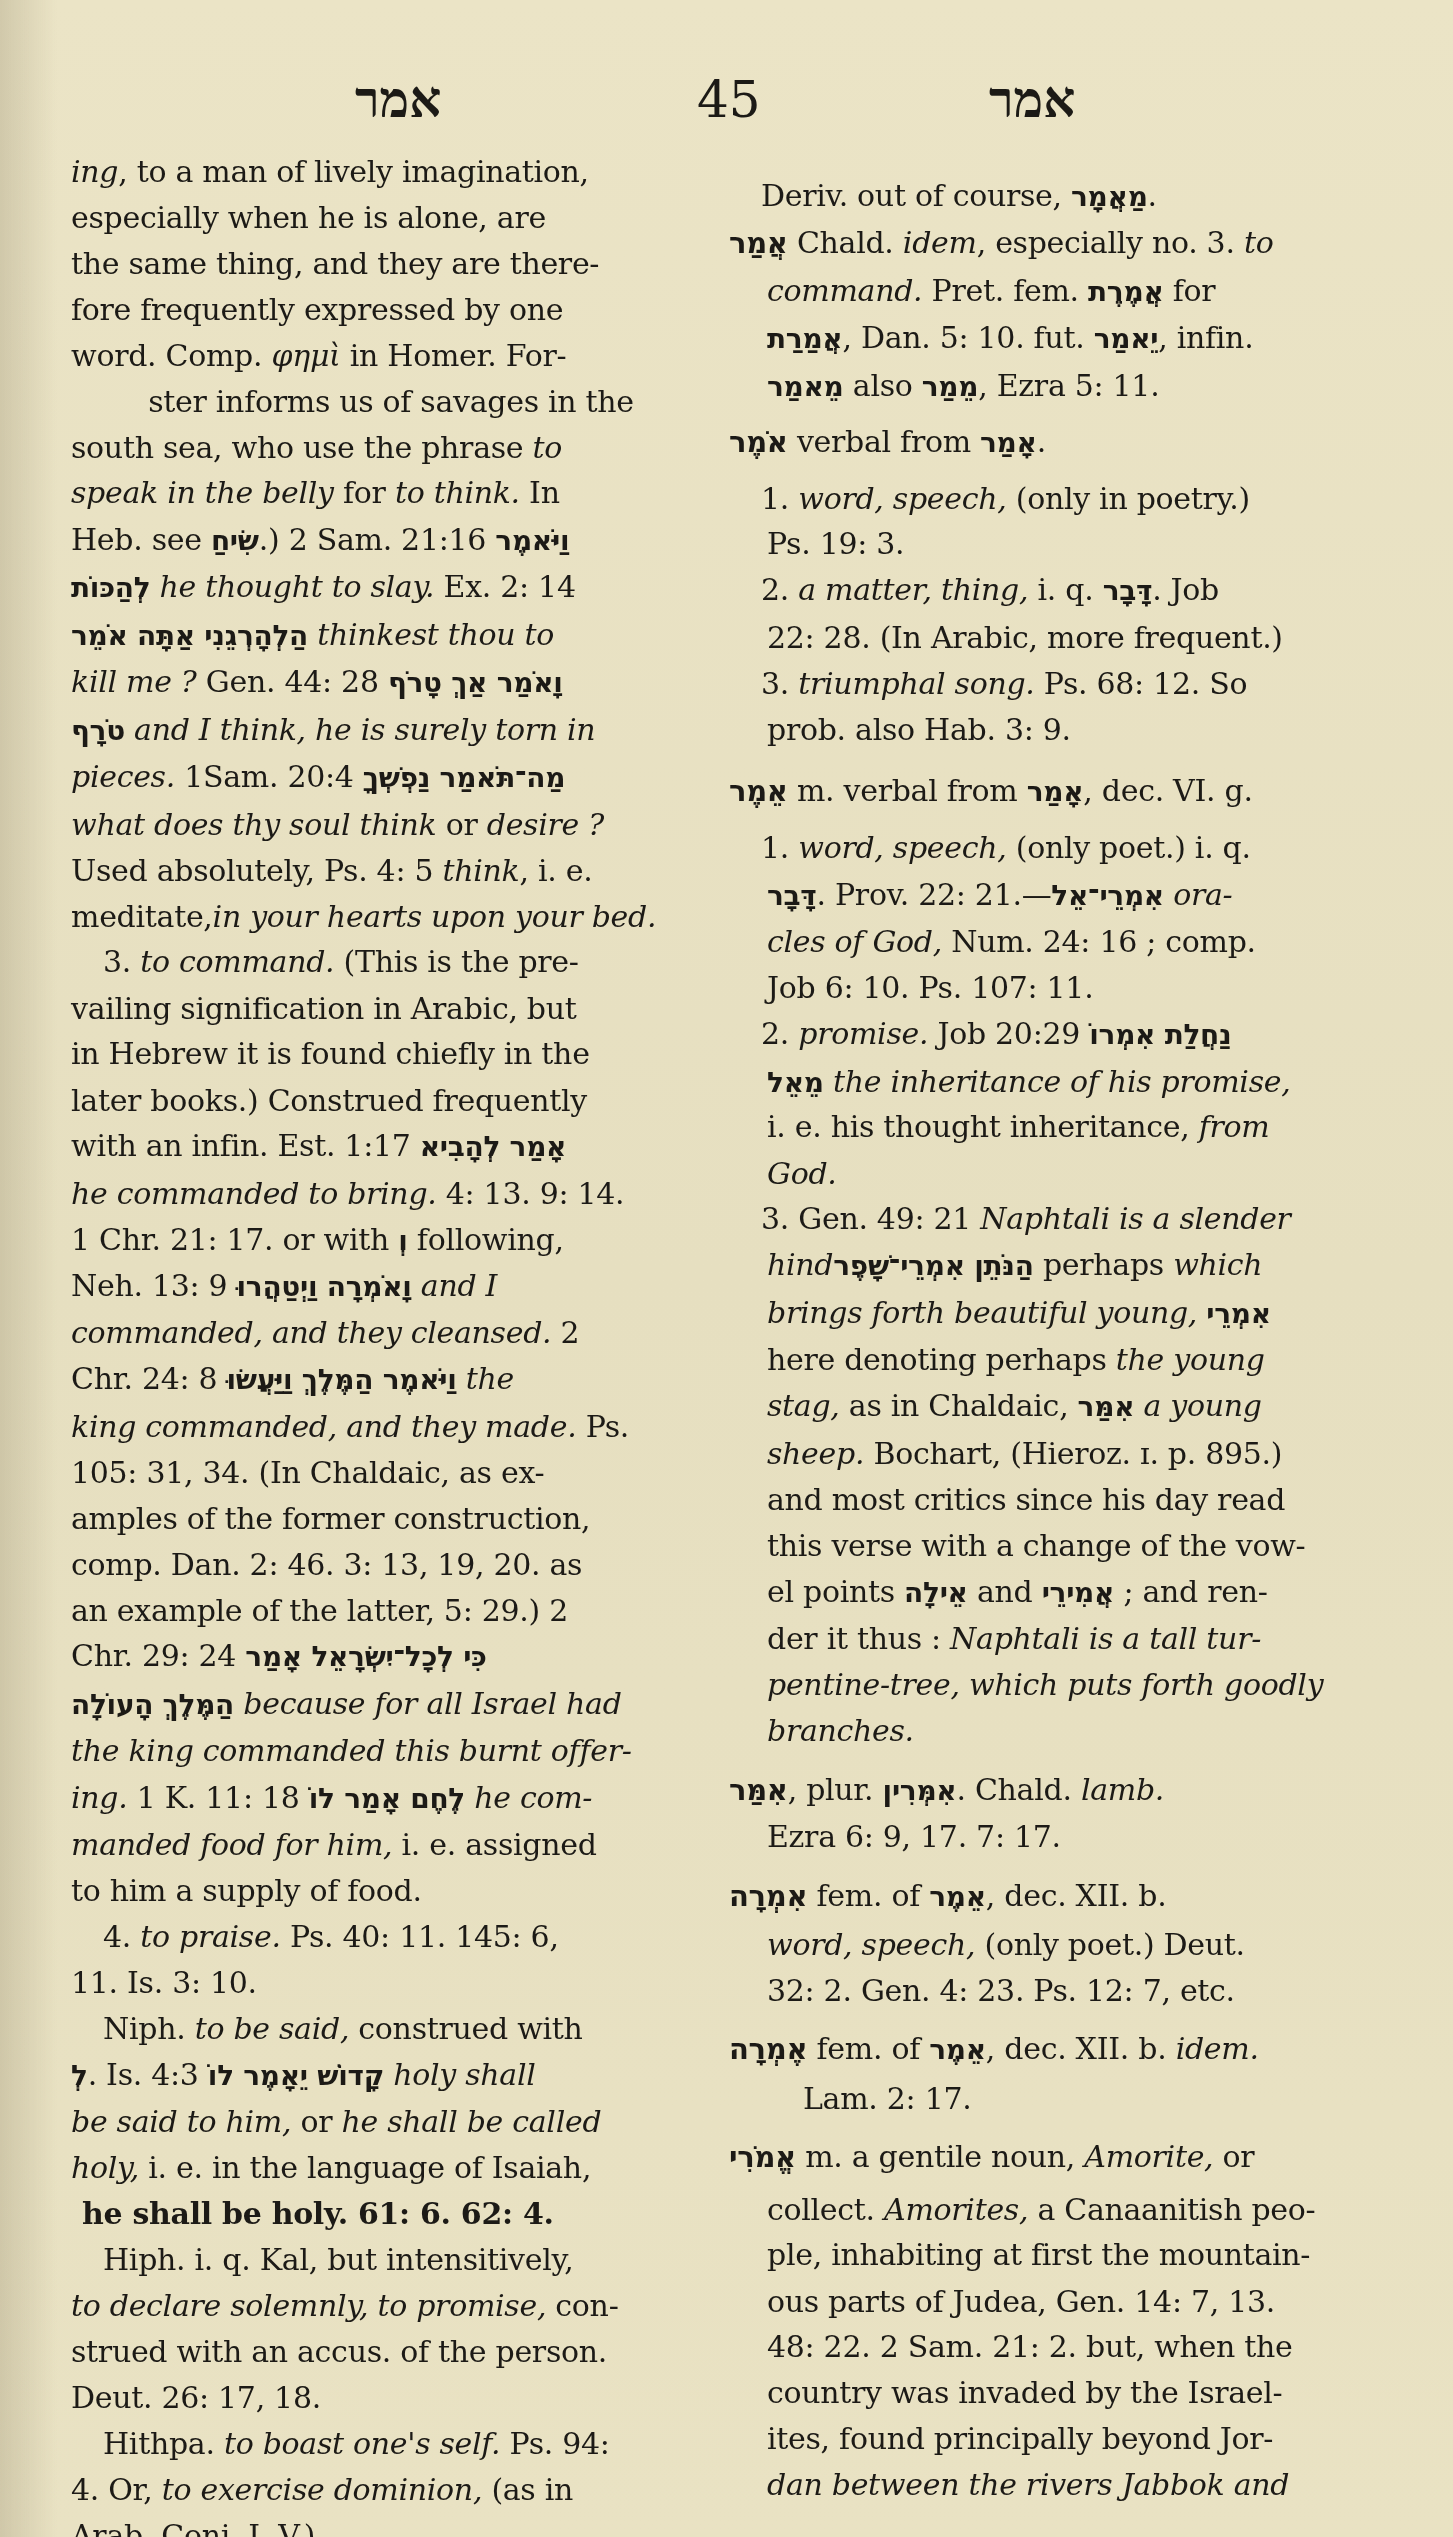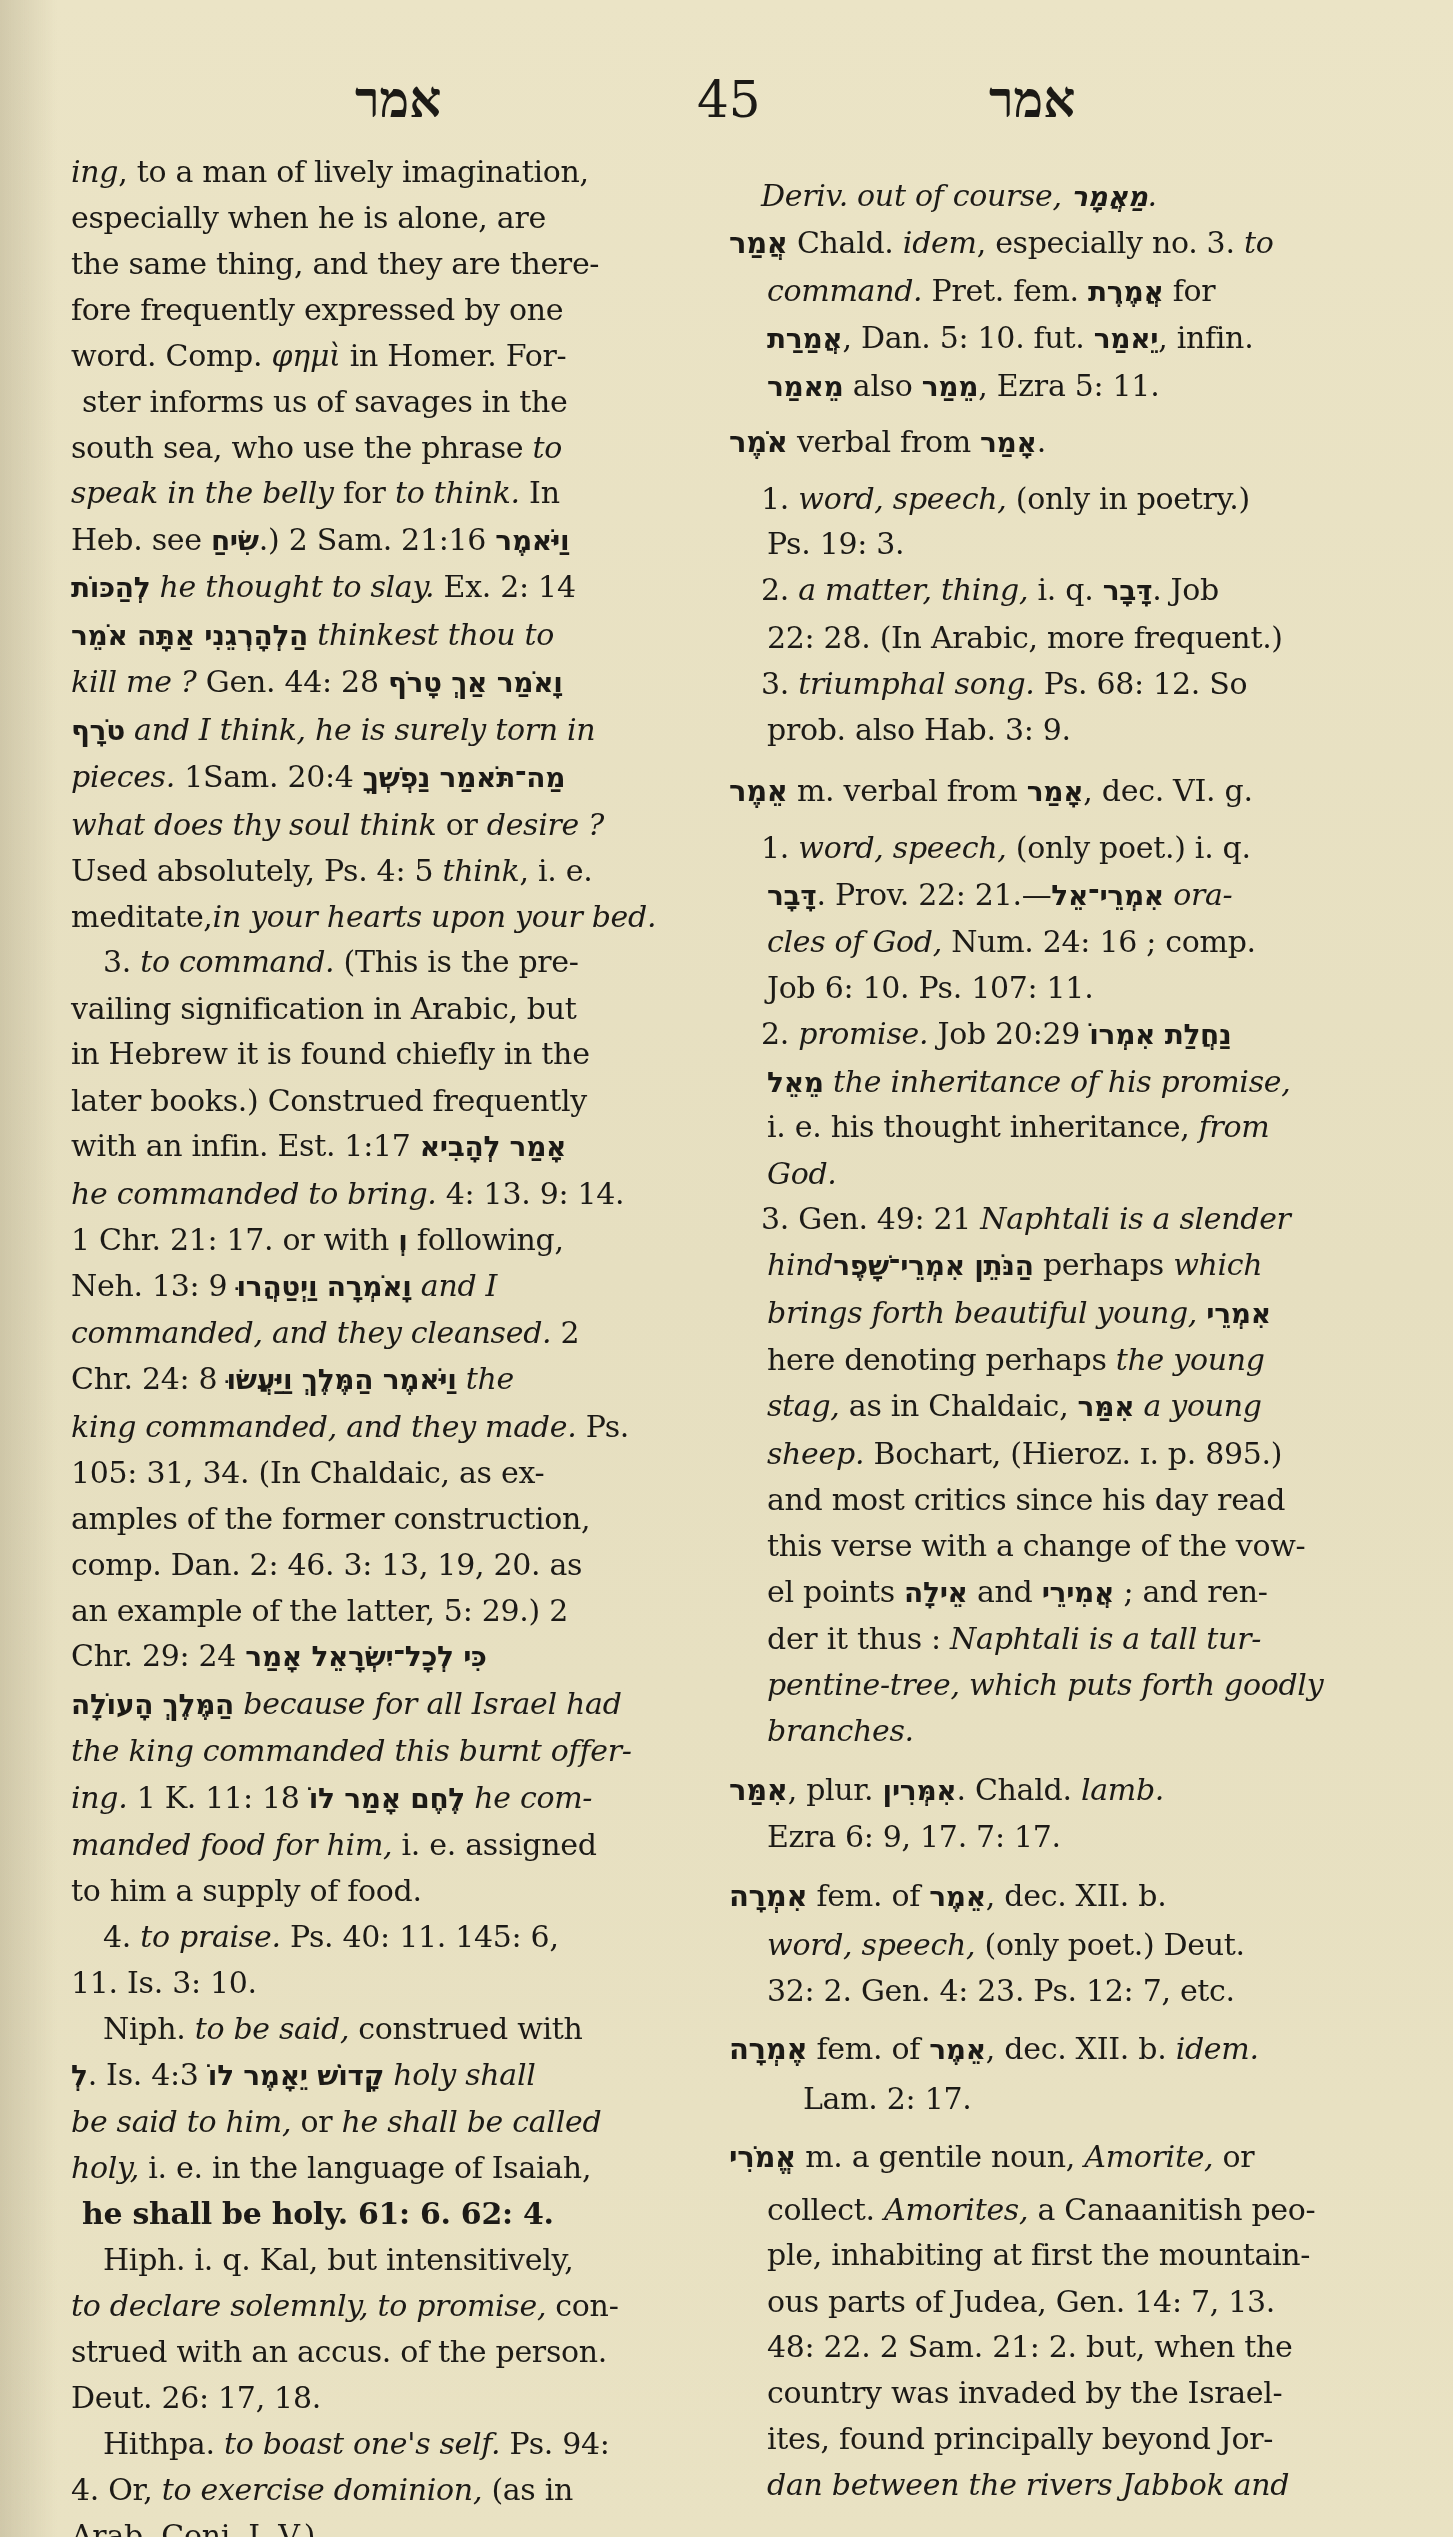--- a/index.html
+++ b/index.html
@@ -25,21 +25,21 @@
 <div class="hdr heb" style="left:355px;">אמר</div>
 <div class="hdr" style="left:697px; font-weight:normal;">45</div>
 <div class="hdr heb" style="left:989px;">אמר</div>
 
 <div id="left-col">
     <div class="line" style="top: 157px; left: 71px; width: 640px;"><span class="it">ing</span><span>, to a man of lively imagination,</span></div>
     <div class="line" style="top: 203px; left: 71px; width: 640px;"><span>especially  when  he  is  alone,  are</span></div>
     <div class="line" style="top: 249px; left: 71px; width: 640px;"><span>the same thing, and they are there-</span></div>
     <div class="line" style="top: 295px; left: 71px; width: 640px;"><span>fore  frequently  expressed  by  one</span></div>
     <div class="line" style="top: 341px; left: 71px; width: 640px;"><span>word.  Comp. </span><span class="it">φημὶ</span><span> in Homer.  For-</span></div>
-    <div class="line" style="top: 387px; left: 82px; width: 640px;"><span>ster  informs  us  of  savages in  the</span></div>
+    <div class="line" style="top: 387px; left: 71px; width: 640px; text-align: center;"><span>ster  informs  us  of  savages in  the</span></div>
     <div class="line" style="top: 433px; left: 71px; width: 640px;"><span>south sea,  who  use  the  phrase </span><span class="it">to</span></div>
     <div class="line" style="top: 478px; left: 71px; width: 640px;"><span class="it">speak in the belly</span><span>  for  </span><span class="it">to think.</span><span>  In</span></div>
     <div class="line" style="top: 525px; left: 71px; width: 640px;"><span>Heb. see </span><span class="he">שִׂיחַ</span><span>.)  2 Sam. 21:16 </span><span class="he">וַיֹּאמֶר</span></div>
     <div class="line" style="top: 572px; left: 71px; width: 640px;"><span class="he">לְהַכּוֹת</span><span class="it"> he thought to slay.</span><span>  Ex. 2: 14</span></div>
     <div class="line" style="top: 620px; left: 71px; width: 640px;"><span class="he">הַלְהָרְגֵנִי אַתָּה אֹמֵר</span><span class="it">  thinkest  thou to</span></div>
     <div class="line" style="top: 667px; left: 71px; width: 640px;"><span class="it">kill me ?</span><span>  Gen. 44: 28 </span><span class="he">וָאֹמַר אַךְ טָרֹף</span></div>
     <div class="line" style="top: 715px; left: 71px; width: 640px;"><span class="he">טֹרָף</span><span class="it">  and I think, he is surely torn in</span></div>
     <div class="line" style="top: 762px; left: 71px; width: 640px;"><span class="it">pieces.</span><span>  1Sam. 20:4 </span><span class="he">מַה־תֹּאמַר נַפְשְׁךָ</span></div>
     <div class="line" style="top: 810px; left: 71px; width: 640px;"><span class="it">what  does  thy  soul  think</span><span>  or  </span><span class="it">desire ?</span></div>
     <div class="line" style="top: 856px; left: 71px; width: 640px;"><span>Used  absolutely,  Ps.  4: 5 </span><span class="it">think</span><span>,  i. e.</span></div>
@@ -74,21 +74,21 @@
     <div class="line" style="top: 2199px; left: 82px; width: 640px; font-weight: bold;"><span>he shall be holy.  61: 6.  62: 4.</span></div>
     <div class="line" style="top: 2245px; left: 103px; width: 608px;"><span>Hiph. i. q. Kal, but intensitively,</span></div>
     <div class="line" style="top: 2291px; left: 71px; width: 640px;"><span class="it">to declare solemnly, to  promise,</span><span> con-</span></div>
     <div class="line" style="top: 2337px; left: 71px; width: 640px;"><span>strued with an accus. of  the person.</span></div>
     <div class="line" style="top: 2383px; left: 71px; width: 640px;"><span>Deut. 26: 17, 18.</span></div>
     <div class="line" style="top: 2429px; left: 103px; width: 608px;"><span>Hithpa. </span><span class="it">to boast one's self.</span><span>  Ps. 94:</span></div>
     <div class="line" style="top: 2475px; left: 71px; width: 640px;"><span>4.   Or, </span><span class="it">to exercise  dominion,</span><span> (as in</span></div>
     <div class="line" style="top: 2521px; left: 71px; width: 640px;"><span>Arab. Conj. I. V.)</span></div>
   </div>
 <div id="right-col">
-    <div class="line" style="top: 181px; left: 761px; width: 608px; font-style: italic;"><span>Deriv. out of course, </span><span class="he">מַאֲמָר</span><span>.</span></div>
+    <div class="line" style="top: 181px; left: 761px; width: 608px;"><span>Deriv. out of course, </span><span class="he">מַאֲמָר</span><span>.</span></div>
     <div class="line" style="top: 228px; left: 729px; width: 640px;"><span class="head">אֲמַר</span><span> Chald. </span><span class="it">idem</span><span>, especially no. 3. </span><span class="it">to</span></div>
     <div class="line" style="top: 276px; left: 767px; width: 602px;"><span class="it">command.</span><span>   Pret.  fem.  </span><span class="he">אֲמֶרֶת</span><span>  for</span></div>
     <div class="line" style="top: 323px; left: 767px; width: 602px;"><span class="he">אֲמַרַת</span><span>, Dan. 5: 10.  fut. </span><span class="he">יֵאמַר</span><span>, infin.</span></div>
     <div class="line" style="top: 371px; left: 767px; width: 602px;"><span class="he">מֵאמַר</span><span> also </span><span class="he">מֵמַר</span><span>, Ezra 5: 11.</span></div>
     <div class="line" style="top: 427px; left: 729px; width: 640px;"><span class="head">אֹמֶר</span><span> verbal from </span><span class="he">אָמַר</span><span>.</span></div>
     <div class="line" style="top: 484px; left: 761px; width: 608px;"><span>1. </span><span class="it">word, speech,</span><span> (only in poetry.)</span></div>
     <div class="line" style="top: 529px; left: 767px; width: 602px;"><span>Ps. 19: 3.</span></div>
     <div class="line" style="top: 575px; left: 761px; width: 608px;"><span>2. </span><span class="it">a matter, thing,</span><span> i. q. </span><span class="he">דָּבָר</span><span>.  Job</span></div>
     <div class="line" style="top: 623px; left: 767px; width: 602px;"><span>22: 28.  (In Arabic, more frequent.)</span></div>
     <div class="line" style="top: 669px; left: 761px; width: 608px;"><span>3. </span><span class="it">triumphal song.</span><span>  Ps. 68: 12.  So</span></div>

